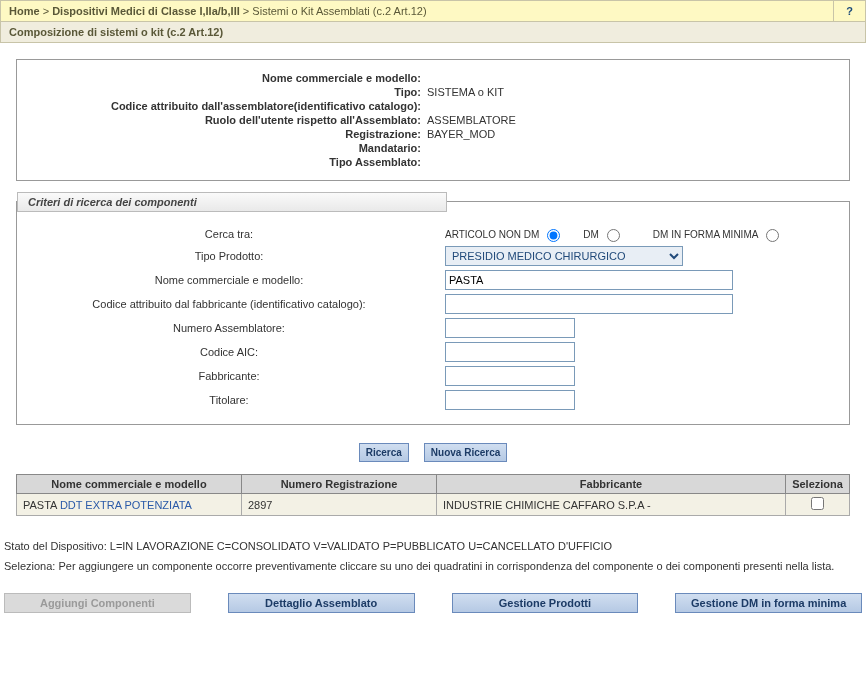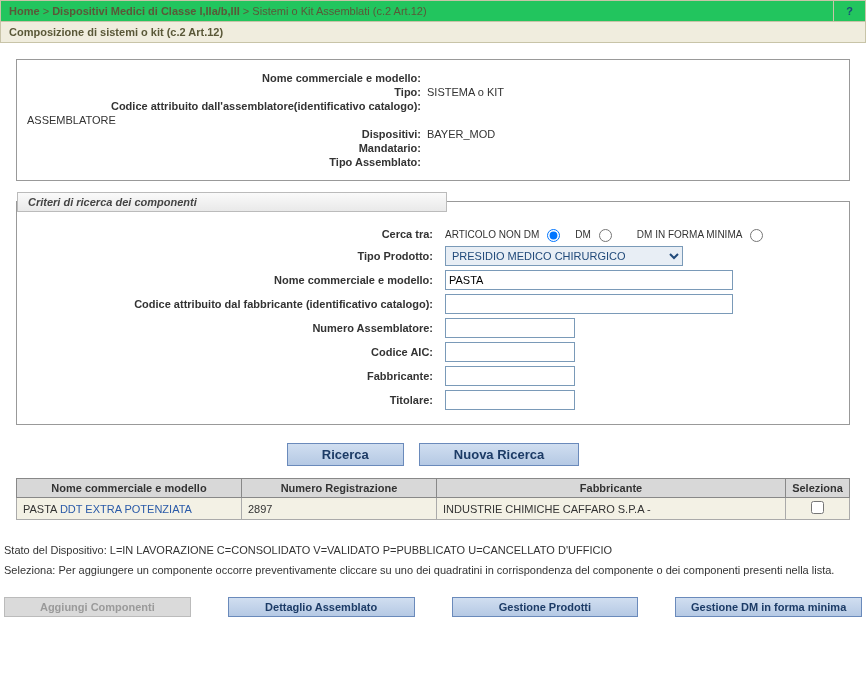--- a/index.html
+++ b/index.html
@@ -6,21 +6,21 @@
   body {
     margin: 0;
     padding: 0;
     font-family: Verdana, Arial, sans-serif;
     font-size: 11px;
     color: #333;
     background: #fff;
     width: 866px;
   }
   .breadcrumb-bar {
-    background: #22c55e;
+    background: #fef9c3;
     border: 1px solid #c8c4a8;
     padding: 4px 8px;
     position: relative;
   }
   .breadcrumb-bar .crumb-bold { font-weight: bold; color: #5a5838; }
   .breadcrumb-bar .crumb-sep { color: #5a5838; }
   .breadcrumb-bar .crumb-current { color: #5a5838; }
   .help-box {
     position: absolute;
     right: 0; top: 0; bottom: 0;
@@ -71,49 +71,49 @@
     padding: 3px 10px;
     font-weight: bold;
     font-style: italic;
     color: #444;
     width: 430px;
     font-size: 11px;
   }
   .form-row { display: flex; align-items: center; margin: 4px 0; }
   .form-label {
     width: 420px;
-    text-align: right;
-    font-weight: bold;
+    text-align: center;
+    font-weight: normal;
     padding-right: 12px;
     color: #333;
   }
   .form-field { flex: 1; display: flex; align-items: center; gap: 6px; }
-  .radio-row { display: flex; align-items: flex-start; gap: 2px; }
+  .radio-row { display: flex; align-items: flex-start; gap: 10px; }
   .radio-item { display: flex; align-items: center; gap: 3px; font-size: 10px; }
   input[type=text] {
     border: 1px solid #7a9ab8;
     padding: 2px 3px;
     font-size: 11px;
     height: 20px;
   }
   select {
     border: 1px solid #7a9ab8;
     background: #e8eef5;
     padding: 1px 2px;
     font-size: 11px;
     height: 20px;
     color: #214a7a;
   }
   .btn-row { text-align: center; margin: 8px 0 12px 0; }
   button.action {
     background: linear-gradient(#d0def0,#b5c9e4);
     border: 1px solid #6a8abb;
-    padding: 3px 34px;
-    font-weight: bold;
-    font-size: 13px;
+    padding: 3px 6px;
+    font-weight: bold;
+    font-size: 10px;
     color: #1c3b66;
     cursor: pointer;
     margin: 0 6px;
   }
   table.results {
     width: 100%;
     border-collapse: collapse;
   }
   table.results th {
     background: #d8d8d8;
@@ -179,24 +179,25 @@
     </div>
     <div class="info-row">
       <div class="info-label">Tipo:</div>
       <div class="info-value">SISTEMA o KIT</div>
     </div>
     <div class="info-row">
       <div class="info-label">Codice attribuito dall'assemblatore(identificativo catalogo):</div>
       <div class="info-value"></div>
     </div>
     <div class="info-row">
+      <div class="info-label">Ruolo dell'utente rispetto all'Assemblato:</div>
       <div class="info-value">ASSEMBLATORE</div>
     </div>
     <div class="info-row">
-      <div class="info-label">Dispositivi:</div>
+      <div class="info-label">Registrazione:</div>
       <div class="info-value">BAYER_MOD</div>
     </div>
     <div class="info-row">
       <div class="info-label">Mandatario:</div>
       <div class="info-value"></div>
     </div>
     <div class="info-row">
       <div class="info-label">Tipo Assemblato:</div>
       <div class="info-value"></div>
     </div>

